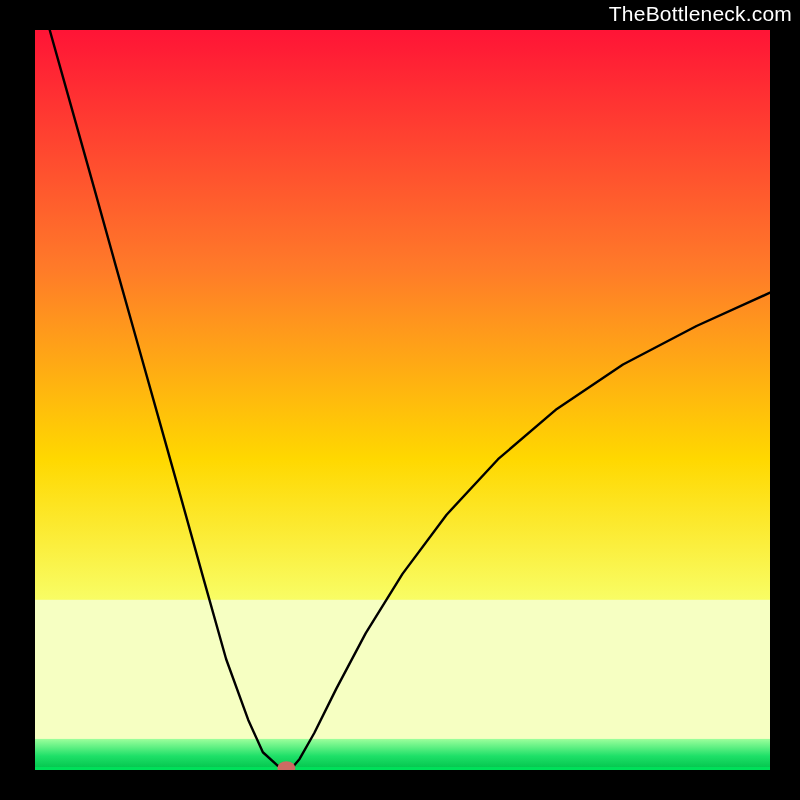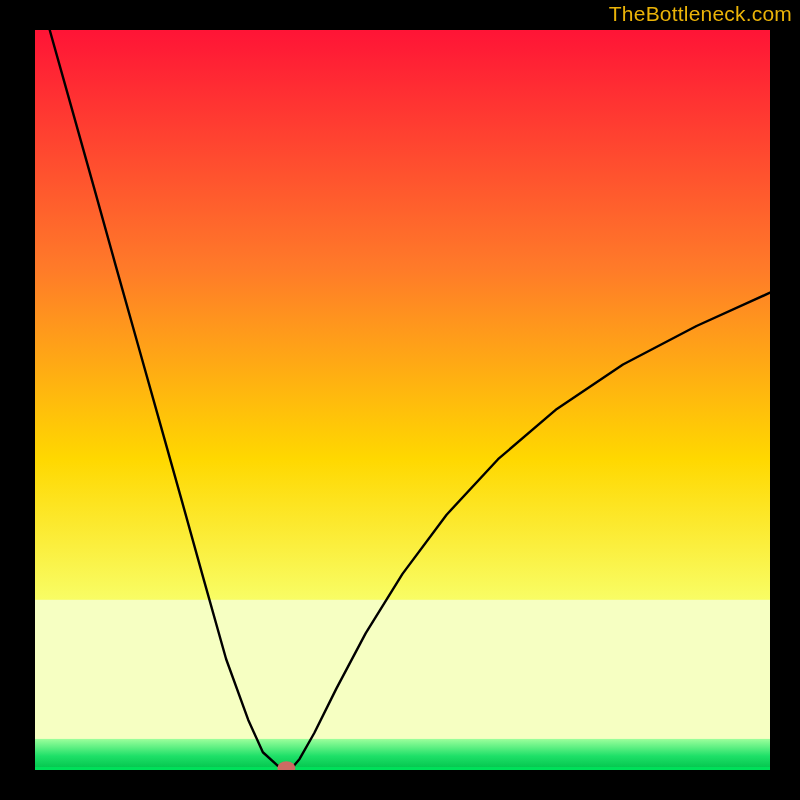--- a/index.html
+++ b/index.html
@@ -13,21 +13,21 @@
   .frame {
     position: relative;
     width: 800px;
     height: 800px;
     background: #000;
   }
   .header-credit {
     position: absolute;
     top: 2px;
     right: 8px;
-    color: #eab308;
+    color: #ffffff;
     font-size: 21px;
     font-weight: 500;
     letter-spacing: 0.2px;
   }
   .plot-area {
     position: absolute;
     left: 35px;
     top: 30px;
     width: 735px;
     height: 740px;

